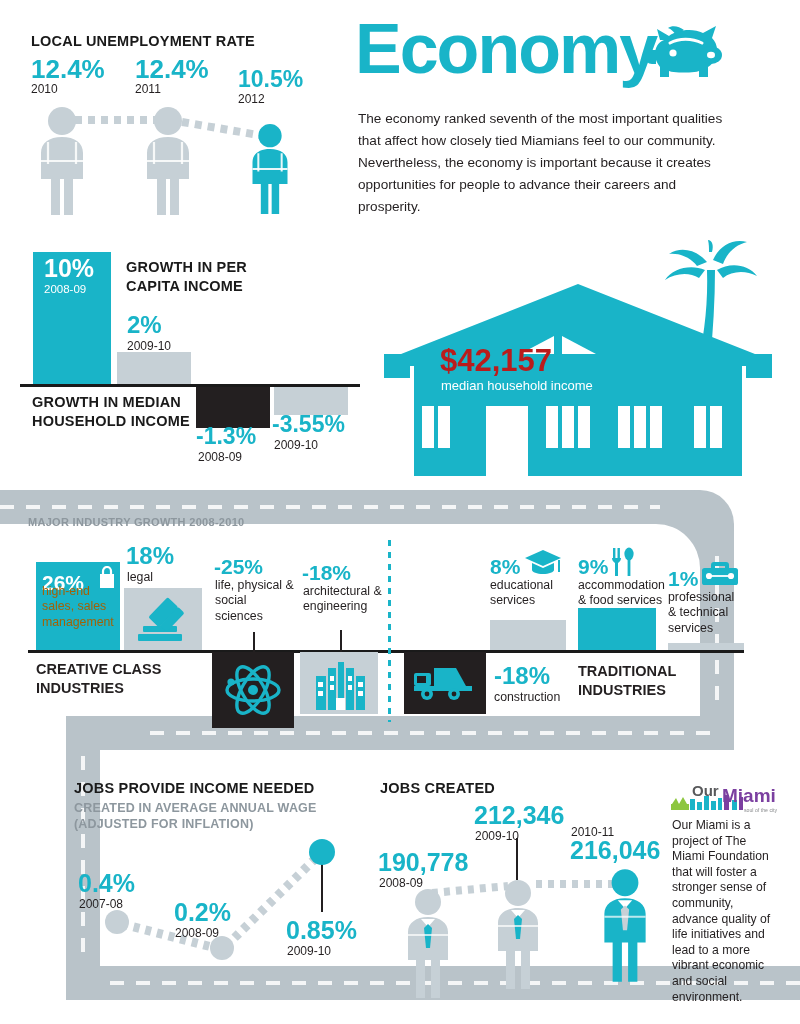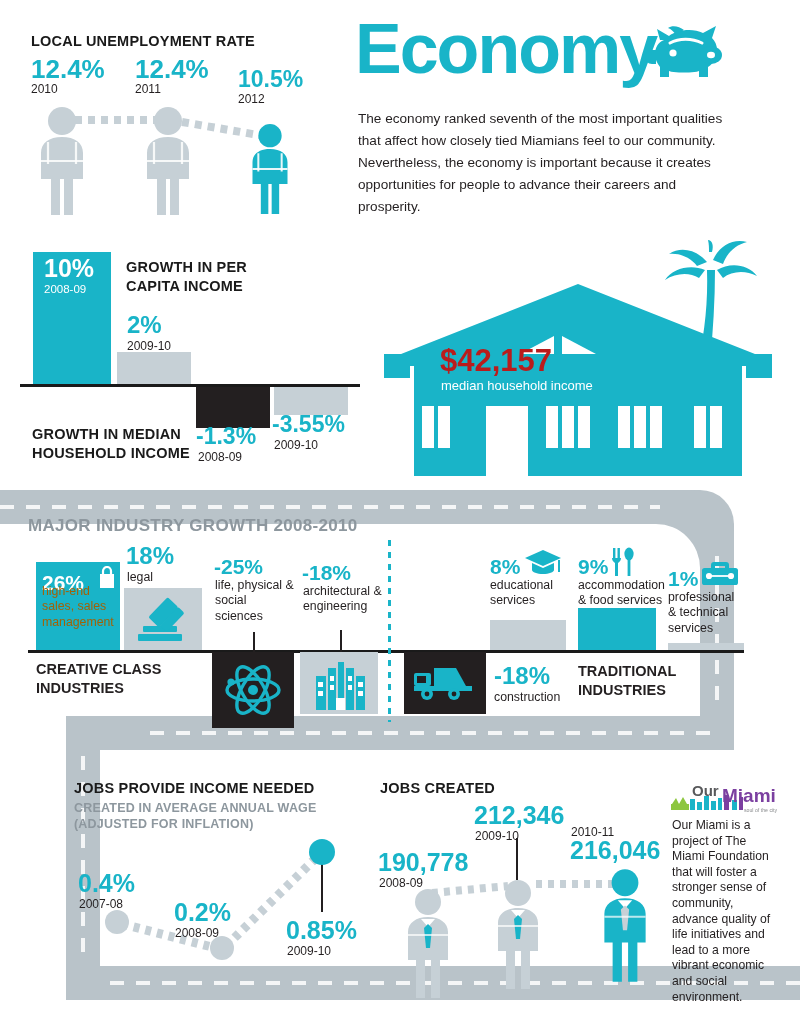--- a/index.html
+++ b/index.html
@@ -24,34 +24,34 @@
 
   
   #unemp-head{left:31px;top:33px;font-size:14.5px;}
   .u-val{font-size:26px;}
   .person{position:absolute;}
 
   
   #axis1{left:20px;top:384px;width:340px;height:3px;background:#1a1a1a;}
   .bar{position:absolute;}
   #pc-head{left:126px;top:258px;font-size:14.5px;line-height:1.32;}
-  #mh-head{left:32px;top:425px;font-size:14.5px;line-height:1.32;}
+  #mh-head{left:32px;top:393px;font-size:14.5px;line-height:1.32;}
 
   
   .road{position:absolute;background:#b9c3c9;}
   .dashrow{position:absolute;height:4px;background:
     repeating-linear-gradient(to right,#ffffff 0 14px,transparent 14px 26px);opacity:.85;}
   .dashcol{position:absolute;width:4px;background:
     repeating-linear-gradient(to bottom,#ffffff 0 14px,transparent 14px 26px);opacity:.85;}
 
   
   .panel{position:absolute;background:#ffffff;}
 
   
-  #ind-head{left:28px;top:516px;font-size:17px;font-weight:bold;color:#8d979e;letter-spacing:.3px;}
+  #ind-head{left:28px;top:516px;font-size:11px;font-weight:bold;color:#8d979e;letter-spacing:.3px;}
   #axis2{left:28px;top:650px;width:716px;height:3px;background:#1a1a1a;}
   .ind-pct{font-size:21px;font-weight:bold;color:#19b4c8;line-height:1;}
   .ind-lbl{font-size:12.3px;line-height:1.25;color:#231f20;}
   .ind-box{position:absolute;}
   .cc-title{font-size:14.5px;font-weight:bold;line-height:1.3;}
   .divider{position:absolute;width:3px;background:
     repeating-linear-gradient(to bottom,#19b4c8 0 6px,transparent 6px 12px);}
 
   
   #jobs-head{left:74px;top:780px;font-size:14.5px;}

